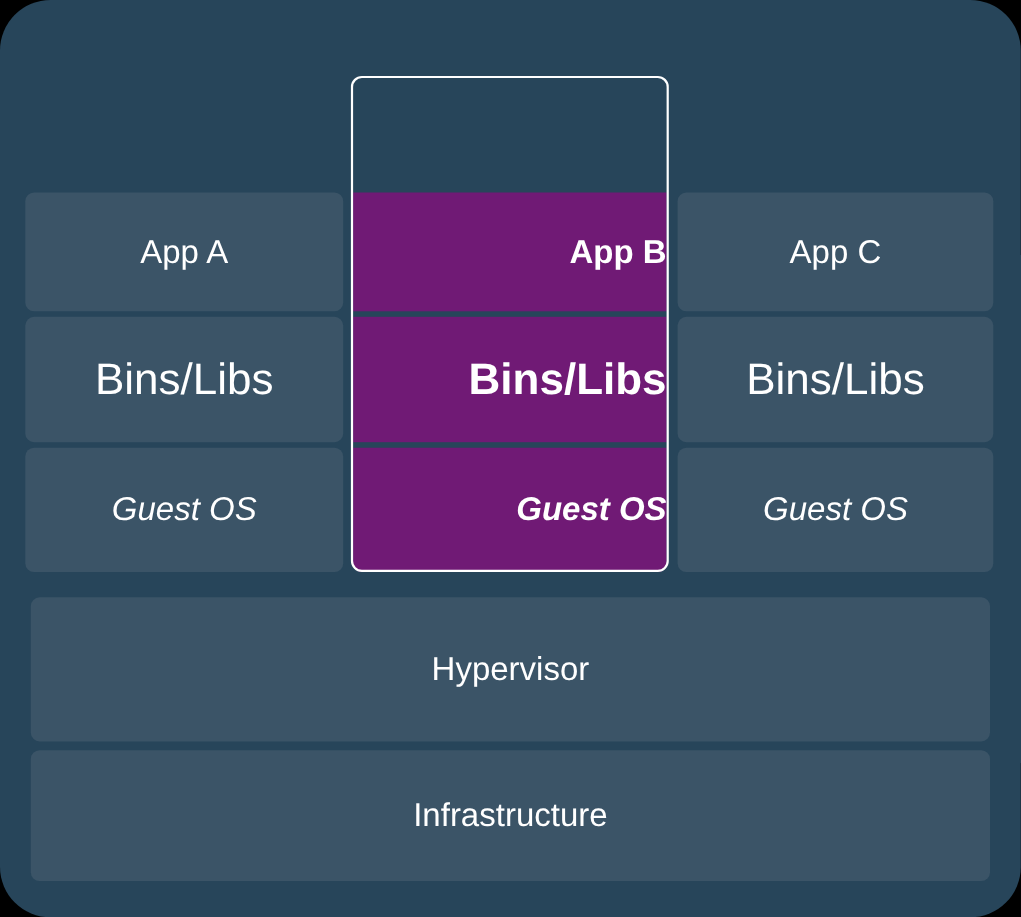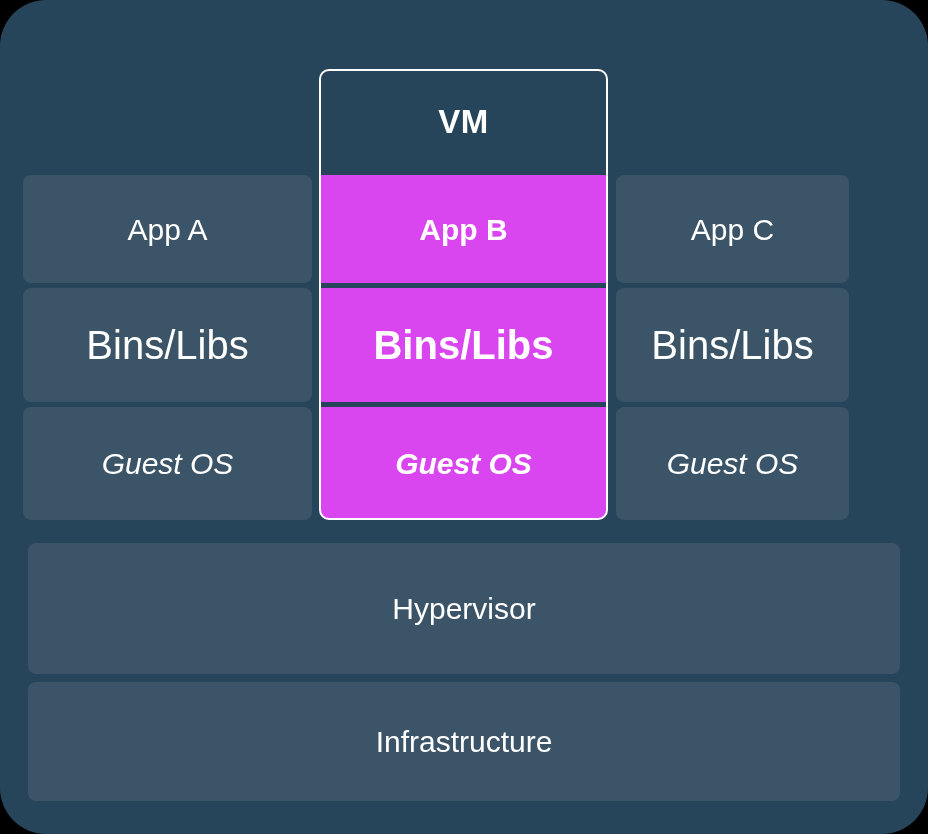--- a/index.html
+++ b/index.html
@@ -63,30 +63,30 @@
     justify-content: center;
     color: #ffffff;
     box-sizing: border-box;
     text-align: center;
     line-height: 1.1;
   }
 
   
   .col-left   { left: 23px;  width: 289px; }
   .col-mid    { left: 321px; width: 285px; }
-  .col-right  { left: 616px; width: 233px; }
+  .col-right  { left: 616px; width: 287px; }
 
   
   .row-app     { top: 175px; height: 108px; }
   .row-bins    { top: 288px; height: 114px; }
   .row-guest   { top: 407px; height: 113px; font-style: italic; }
 
   
   .tint-normal      { background: #3b5467; border-radius: 8px; }
-  .tint-highlight   { background: #d946ef; }
+  .tint-highlight   { background: #701a75; justify-content: flex-end; }
 
   
   .col-mid.row-app   { border-radius: 0; }
   .col-mid.row-bins  { border-radius: 0; }
   .col-mid.row-guest { border-radius: 0 0 8px 8px; }
 
   .fs-app   { font-size: 30px; }
   .fs-bins  { font-size: 40px; }
   .fs-guest { font-size: 30px; }
   .bold     { font-weight: bold; }
@@ -137,21 +137,20 @@
     <span>App C</span>
   </div>
   <div class="cell col-right row-bins tint-normal fs-bins">
     <span>Bins/Libs</span>
   </div>
   <div class="cell col-right row-guest tint-normal fs-guest">
     <span>Guest OS</span>
   </div>
 
   <div id="vm-highlight"></div>
-  <div id="vm-title">VM</div>
 
   <div class="wide-bar" id="bar-infrastructure">
     <span>Infrastructure</span>
   </div>
   <div class="wide-bar" id="bar-hypervisor">
     <span>Hypervisor</span>
   </div>
 
 </div>
 

